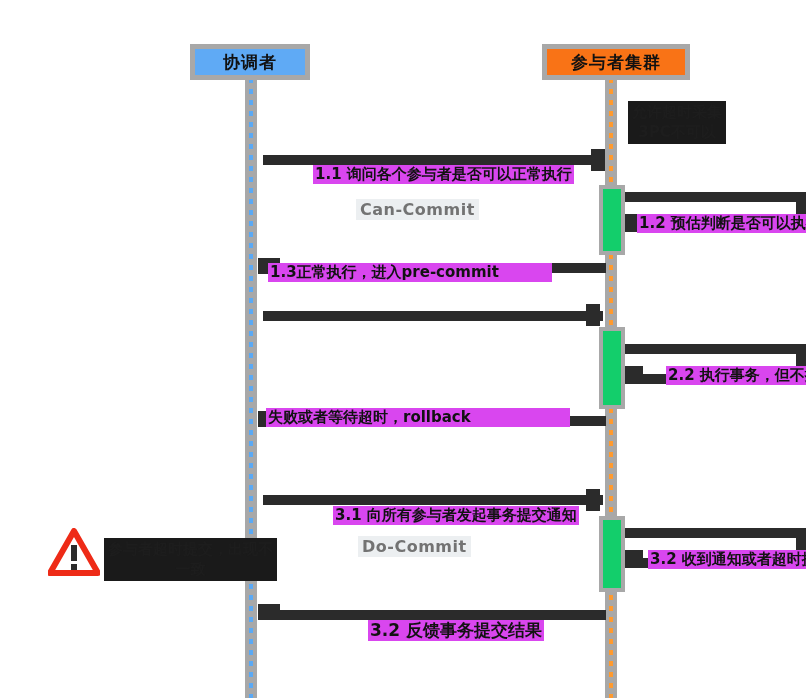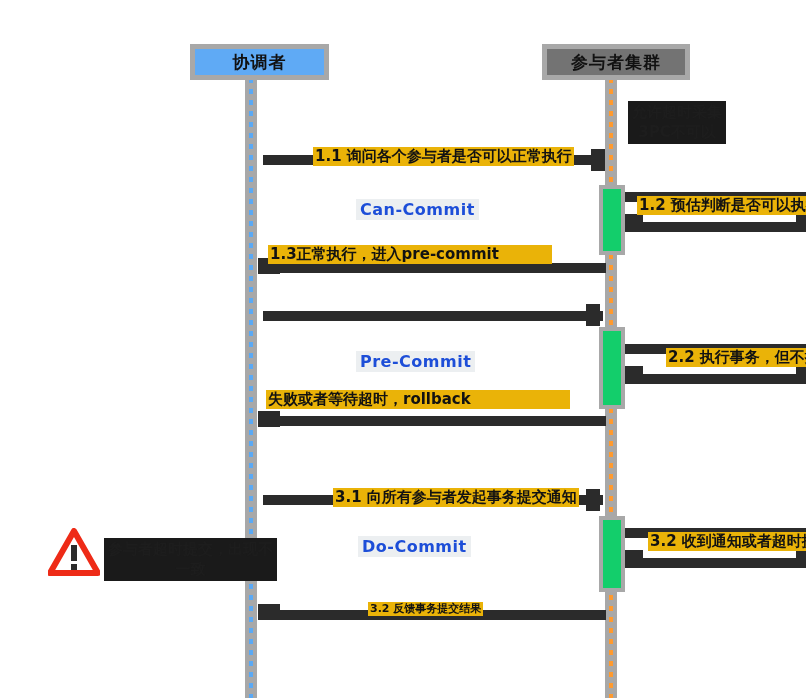--- a/index.html
+++ b/index.html
@@ -31,21 +31,21 @@
     position:absolute;
     box-sizing:border-box;
     display:flex;align-items:center;justify-content:center;
     font-weight:bold;
     font-size:17px;
     color:#111;
     letter-spacing:1px;
     border:5px solid #a8a8a8;
   }
   .actor-coordinator{background:#5faaf5;}
-  .actor-participant{background:#737373;}
+  .actor-participant{background:#f97316;}
 
   
   .activation{
     position:absolute;
     background:#13ce6b;
     border:4px solid #a8a8a8;
     box-sizing:border-box;
   }
 
   
@@ -56,30 +56,31 @@
   
   .label{
     position:absolute;
     font-weight:bold;
     color:#121212;
     white-space:nowrap;
     line-height:1.26;
   }
   .label-lines{white-space:normal;}
   .lbl-boxed{
-    background:#eab308;
+    background:#d946ef;
     padding:0 2px;
+    margin-top:18px;
   }
   .center{text-align:left;}
 
   .phase{
     position:absolute;
     font-weight:bold;
     font-size:16px;
-    color:#1d4ed8;
+    color:#737373;
     letter-spacing:0.5px;
     background:#eceff1;
     padding:1px 4px;
     white-space:nowrap;
   }
 
   
   .dim-note{
     position:absolute;
     font-weight:bold;
@@ -99,21 +100,21 @@
 <div id="canvas">
 
   <div class="lifeline" style="left:245px;top:78px;height:620px;">
     <div class="lifeline-dash blue"></div>
   </div>
 
   <div class="lifeline" style="left:605px;top:78px;height:620px;">
     <div class="lifeline-dash"></div>
   </div>
 
-  <div class="actor-box actor-coordinator" style="left:190px;top:44px;width:139px;height:36px;">
+  <div class="actor-box actor-coordinator" style="left:190px;top:44px;width:120px;height:36px;">
     <span>协调者</span>
   </div>
 
   <div class="actor-box actor-participant" style="left:542px;top:44px;width:148px;height:36px;">
     <span>参与者集群</span>
   </div>
 
   <div class="dim-note" style="left:628px;top:101px;font-size:15px;padding:2px 4px;">
     <div>允许超时采集</div>
     <div>3PC不可以</div>
@@ -137,21 +138,20 @@
 
   <div class="msg" style="left:266px;top:263px;width:340px;"></div>
   <div class="msg-tail" style="left:258px;top:258px;"></div>
   <div class="label label-lines center lbl-boxed" style="left:268px;top:245px;width:280px;font-size:15px;">
     <div>1.3正常执行，进入pre-commit</div>
   </div>
 
   <div class="msg" style="left:263px;top:311px;width:340px;"></div>
   <div class="msg-head" style="left:586px;top:304px;"></div>
 
-  <div class="phase" style="left:356px;top:351px;">Pre-Commit</div>
 
   <div class="msg" style="left:625px;top:344px;width:181px;"></div>
   <div class="msg" style="left:625px;top:374px;width:181px;"></div>
   <div class="msg" style="left:796px;top:344px;width:10px;height:36px;"></div>
   <div class="msg-head" style="left:625px;top:366px;width:18px;height:18px;"></div>
   <div class="label lbl-boxed" style="left:666px;top:348px;font-size:15px;">2.2 执行事务，但不提</div>
 
   <div class="msg" style="left:266px;top:416px;width:340px;"></div>
   <div class="msg-tail" style="left:258px;top:411px;"></div>
   <div class="label label-lines center lbl-boxed" style="left:266px;top:390px;width:300px;font-size:15px;">
@@ -176,15 +176,15 @@
     <rect x="23" y="36" width="6" height="6" fill="#2b2b2b"></rect>
   </svg>
 
   <div class="dim-note" style="left:104px;top:538px;font-size:15px;padding:2px 4px;">
     <div>参与者超时提交，出现不</div>
     <div>一致</div>
   </div>
 
   <div class="msg" style="left:266px;top:610px;width:340px;"></div>
   <div class="msg-tail" style="left:258px;top:604px;"></div>
-  <div class="label lbl-boxed" style="left:368px;top:602px;font-size:11px;">3.2 反馈事务提交结果</div>
+  <div class="label lbl-boxed" style="left:368px;top:602px;font-size:17px;">3.2 反馈事务提交结果</div>
 
 </div>
 
 </body></html>

